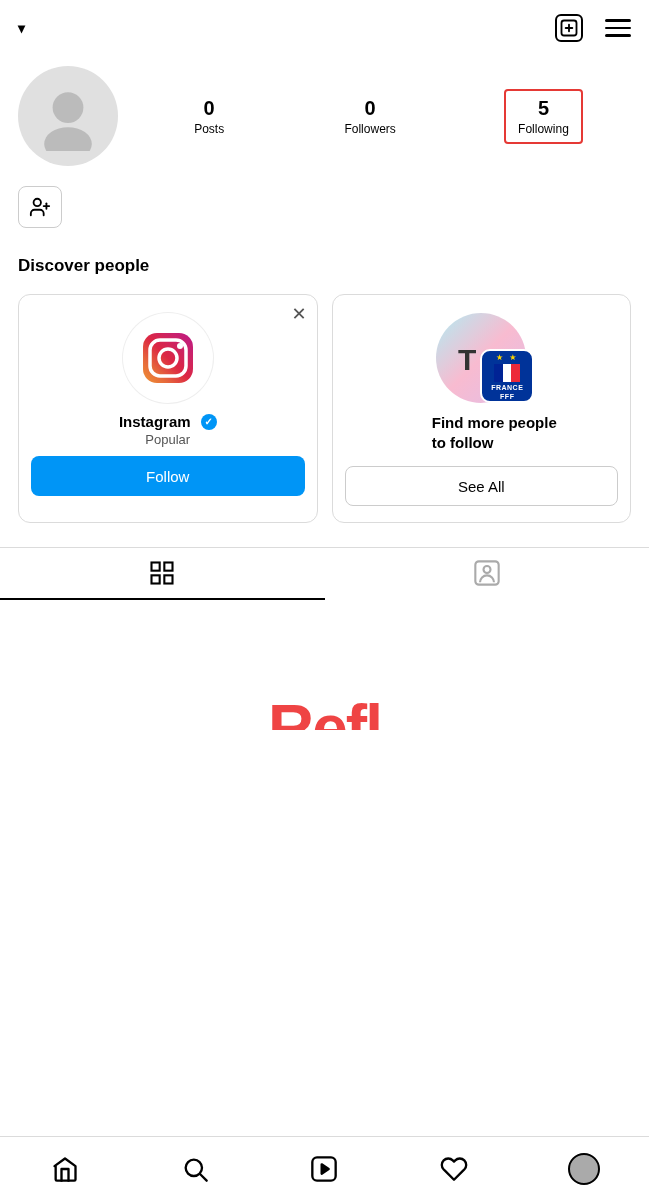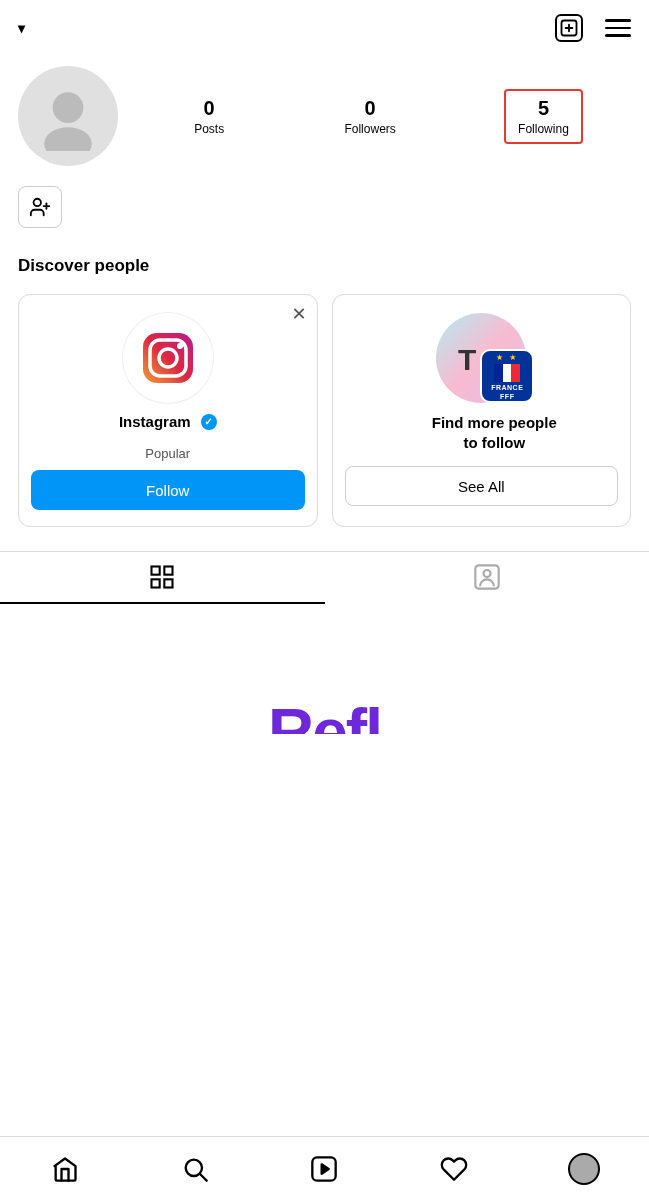--- a/index.html
+++ b/index.html
@@ -198,21 +198,21 @@
       width: 60px;
       height: 60px;
     }
 
     .card-name-row {
       display: flex;
       align-items: center;
       gap: 10px;
       font-size: 15px;
       font-weight: 600;
-      margin-bottom: 16px;
+      margin-bottom: 2px;
     }
     .verified-badge {
       width: 16px;
       height: 16px;
       background: #0095f6;
       border-radius: 50%;
       display: flex;
       align-items: center;
       justify-content: center;
       color: #fff;
@@ -279,21 +279,20 @@
       letter-spacing: 0.5px;
     }
     .france-stars {
       color: #FFD700;
       font-size: 8px;
       letter-spacing: 2px;
     }
     .find-more-text {
       font-size: 15px;
       font-weight: 600;
-      text-align: center;
       margin-bottom: 14px;
       line-height: 1.3;
       margin-left: 26px;
     }
     .see-all-btn {
       width: 100%;
       height: 40px;
       background: #fff;
       color: #000;
       border: 1.5px solid #ccc;
@@ -334,21 +333,21 @@
       height: 160px;
       background: #fff;
       display: flex;
       align-items: flex-end;
       justify-content: center;
       overflow: hidden;
     }
     .reels-text {
       font-size: 64px;
       font-weight: 700;
-      color: #6d28d9;
+      color: #ef4444;
       letter-spacing: -2px;
       clip-path: inset(0 0 30px 0);
       padding-bottom: 0;
       line-height: 1;
     }
 
     
     .bottom-nav {
       position: fixed;
       bottom: 0;

